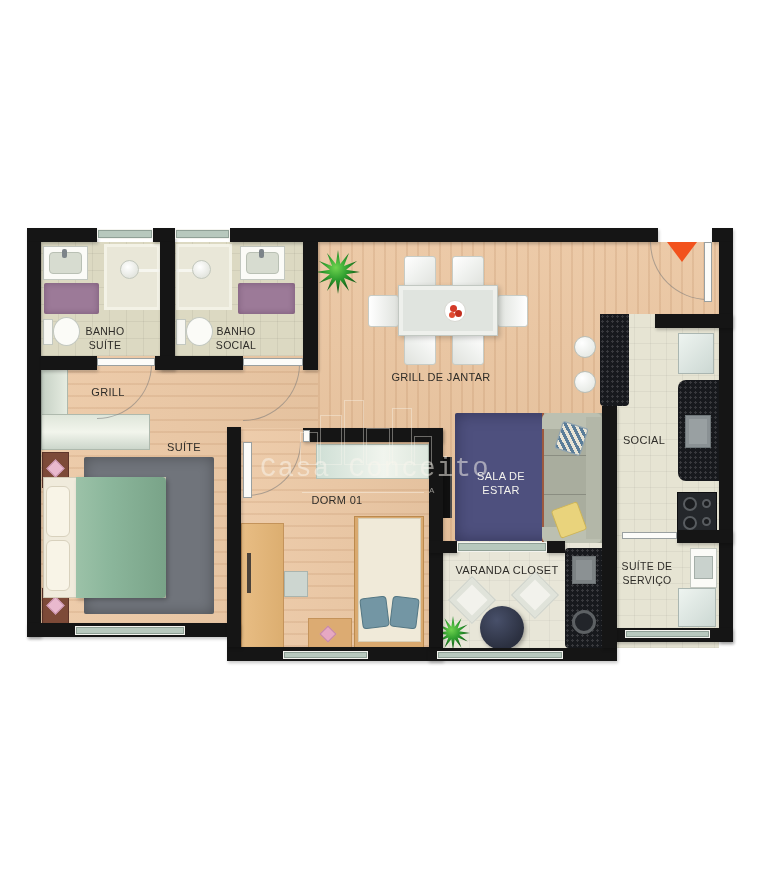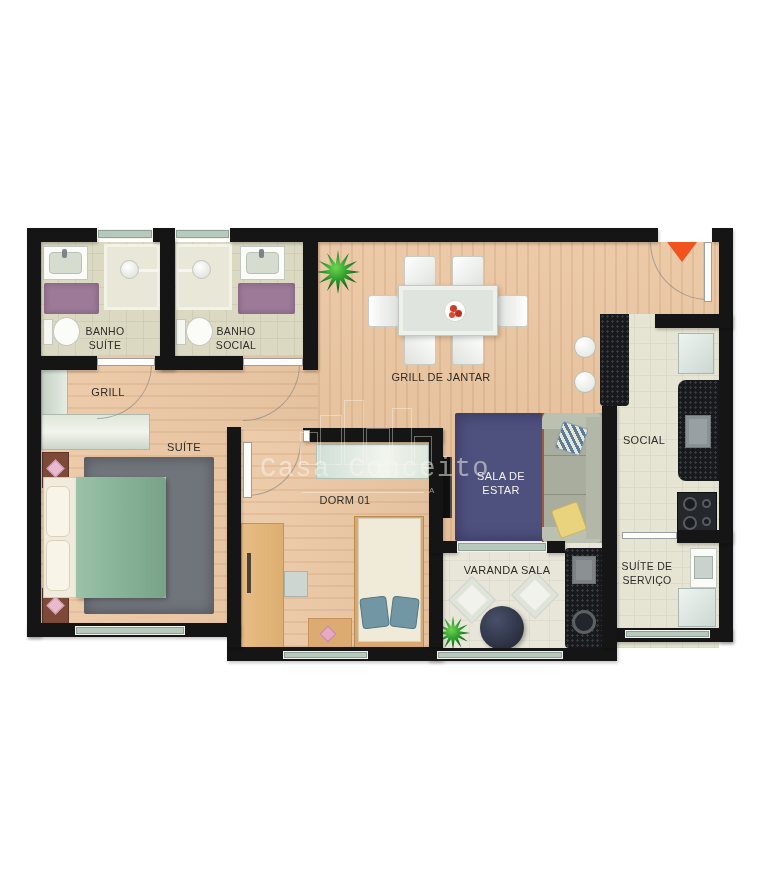--- a/index.html
+++ b/index.html
@@ -211,25 +211,25 @@
 
   <div style="left:667px;top:242px;width:0;height:0;border-left:15px solid transparent;border-right:15px solid transparent;border-top:20px solid #f2521d;"></div>
 
   <div class="lbl" style="left:105px;top:339px;">BANHO
 SUÍTE</div>
   <div class="lbl" style="left:236px;top:339px;">BANHO
 SOCIAL</div>
   <div class="lbl" style="left:441px;top:377px;font-size:11px;">GRILL DE JANTAR</div>
   <div class="lbl" style="left:108px;top:392px;font-size:11px;">GRILL</div>
   <div class="lbl" style="left:184px;top:447px;font-size:11px;">SUÍTE</div>
-  <div class="lbl" style="left:345px;top:500px;font-size:11px;">DORM 01</div>
+  <div class="lbl" style="left:337px;top:500px;font-size:11px;">DORM 01</div>
   <div class="lbl lbl-white" style="left:501px;top:483px;font-size:11px;">SALA DE
 ESTAR</div>
   <div class="lbl" style="left:644px;top:440px;font-size:11px;">SOCIAL</div>
-  <div class="lbl" style="left:507px;top:570px;font-size:11px;">VARANDA SALA</div>
+  <div class="lbl" style="left:507px;top:570px;font-size:11px;">VARANDA CLOSET</div>
   <div class="lbl" style="left:647px;top:574px;">SUÍTE DE
 SERVIÇO</div>
 
   <div class="wm-b" style="left:300px;top:432px;width:18px;height:33px;"></div>
   <div class="wm-b" style="left:320px;top:415px;width:22px;height:50px;"></div>
   <div class="wm-b" style="left:344px;top:400px;width:20px;height:65px;"></div>
   <div class="wm-b" style="left:366px;top:428px;width:24px;height:37px;"></div>
   <div class="wm-b" style="left:392px;top:408px;width:20px;height:57px;"></div>
   <div class="wm-b" style="left:414px;top:436px;width:18px;height:29px;"></div>
   <div id="wm-text" style="left:375px;top:469px;font-family:Liberation Mono, monospace;">Casa Conceito</div>

